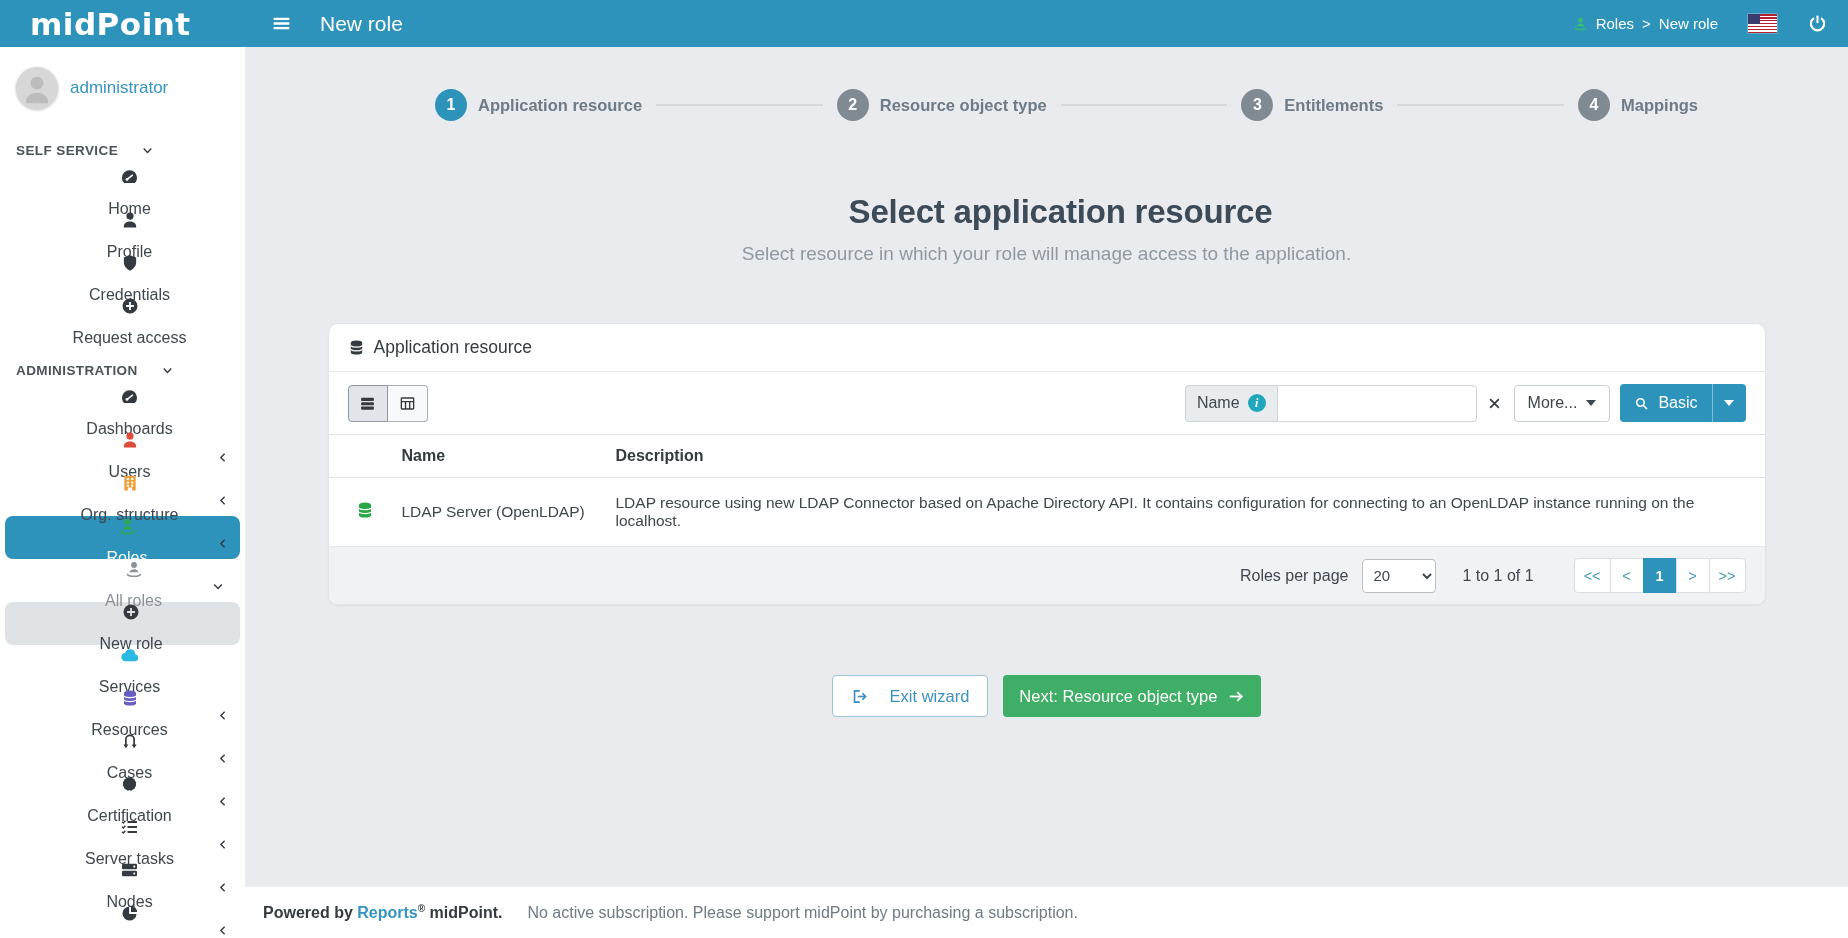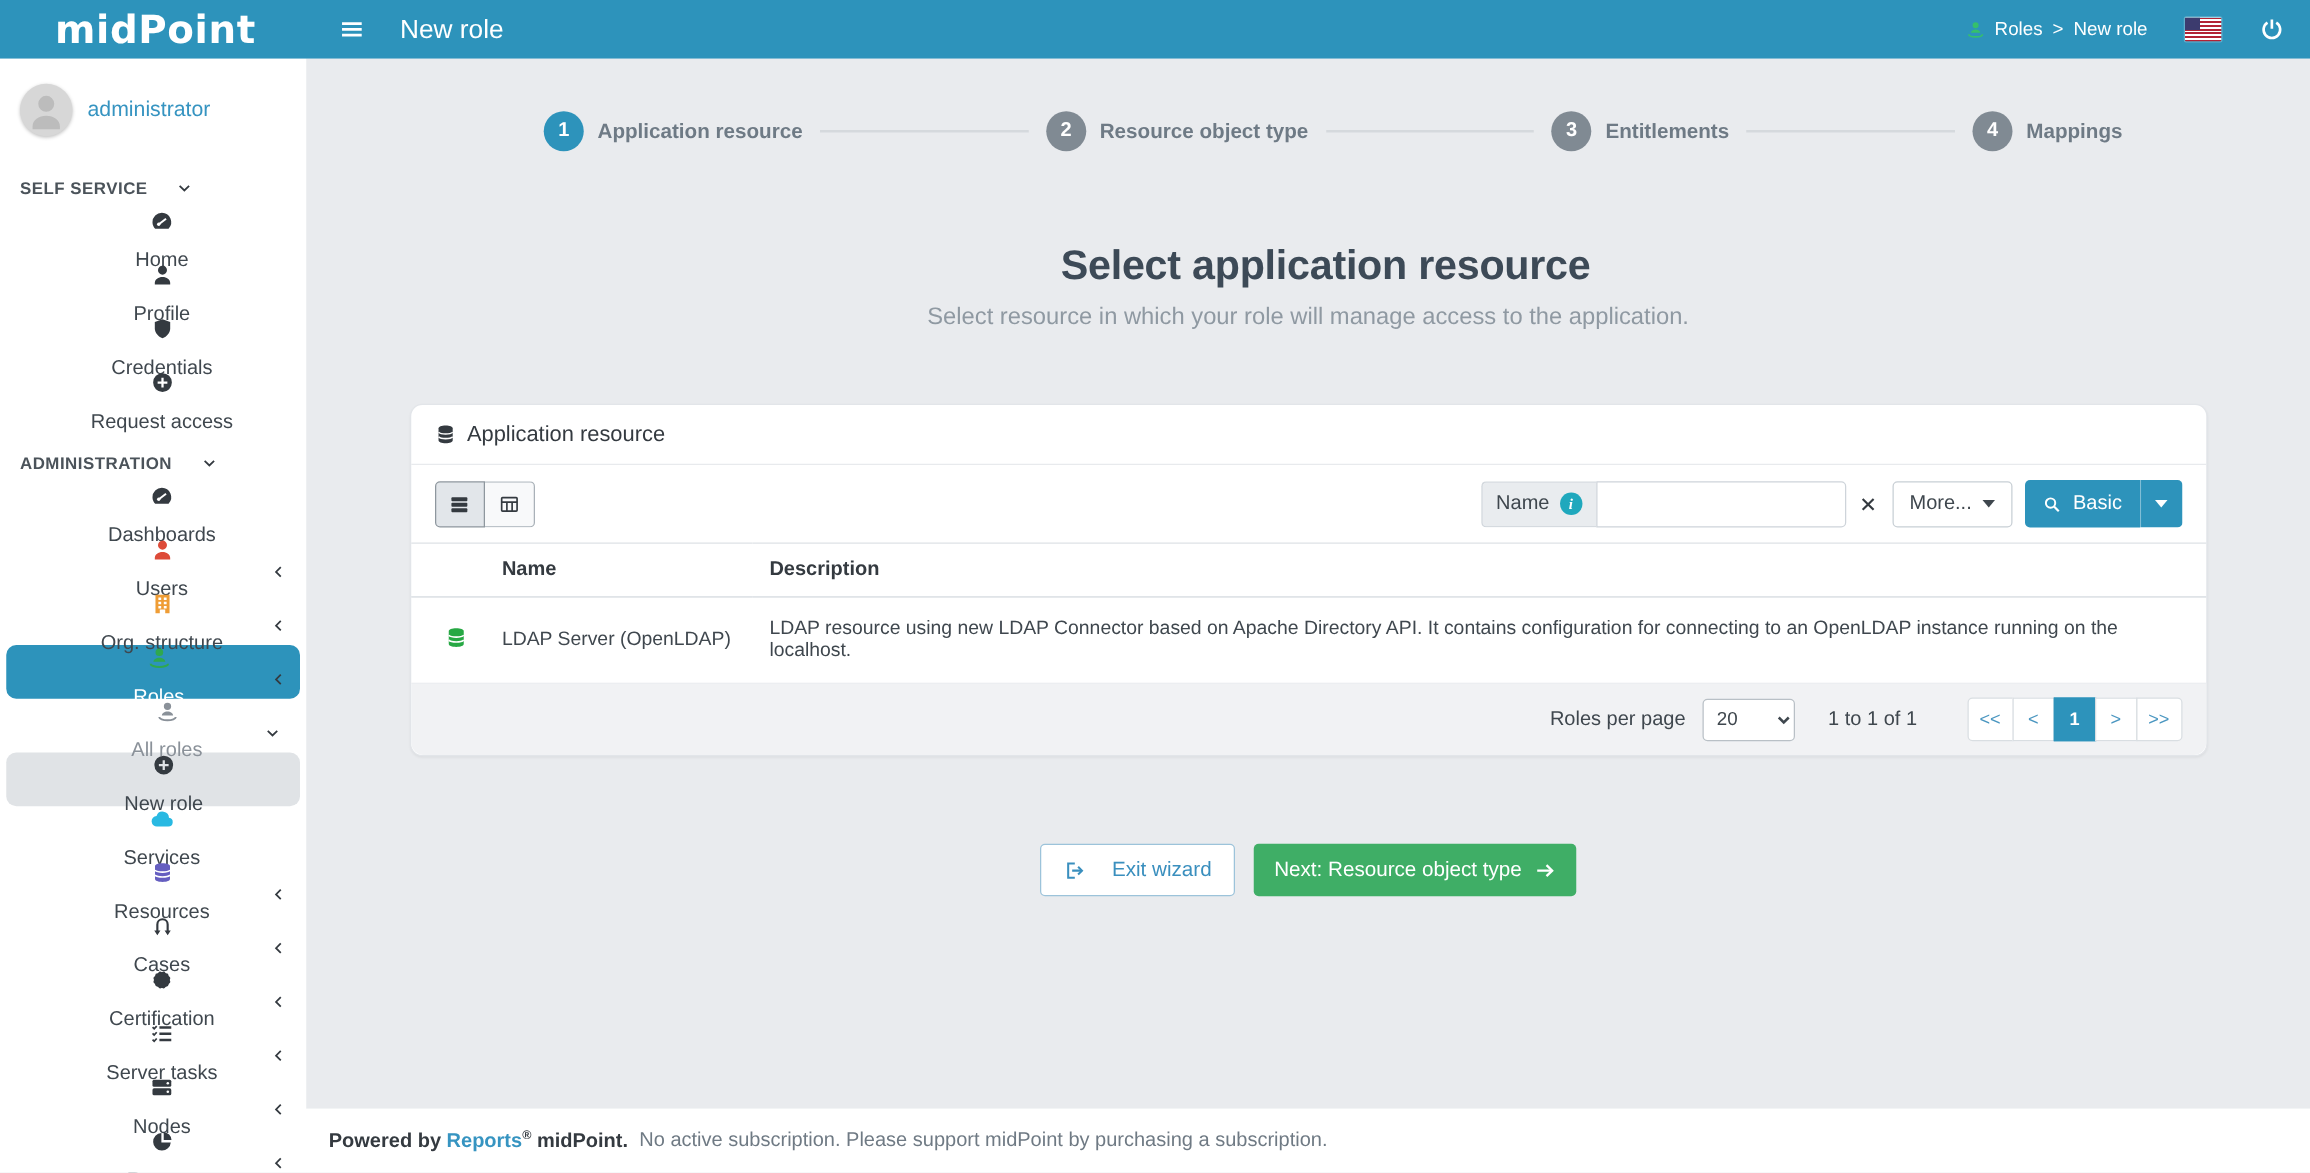--- a/index.html
+++ b/index.html
@@ -2,21 +2,21 @@
 <html><head>
 <meta charset="utf-8">
 <style>
   * { box-sizing: border-box; margin: 0; padding: 0; }
   html,body { width:1848px; height:938px; overflow:hidden; }
   body { font-family:"Liberation Sans", sans-serif; background:#fff; color:#3f474e; }
 
   
   .topbar { height:47px; background:#2d93bb; display:flex; align-items:center; color:#fff; }
   .brand { width:245px; flex:0 0 245px; display:flex; align-items:center; padding-left:30px; }
-  .logo { font-family:"DejaVu Sans", sans-serif; font-weight:bold; font-size:31px; letter-spacing:.5px; color:#fff;margin-left:14px; }
+  .logo { font-family:"DejaVu Sans", sans-serif; font-weight:bold; font-size:31px; letter-spacing:.5px; color:#fff; }
   .burger { margin-left:26px; cursor:pointer; display:flex; align-items:center; }
   .topbar-title { margin-left:28px; font-size:21px; font-weight:400; }
   .topbar-right { margin-left:auto; display:flex; align-items:center; gap:30px; padding-right:20px; }
   .crumb { display:flex; align-items:center; gap:8px; font-size:15px; }
   .crumb .ic { color:#35c06b; }
   .flag { width:29px; height:19px; position:relative; border-radius:1px; overflow:hidden;
           background:repeating-linear-gradient(180deg,#b22234 0 1.5px,#fff 1.5px 3px); box-shadow:0 0 0 1px rgba(255,255,255,.25); }
   .flag::after { content:""; position:absolute; left:0; top:0; width:12px; height:10px; background:#3c3b6e; }
   .pwr { cursor:pointer; display:flex; align-items:center; }
 
@@ -97,21 +97,21 @@
   .pbtn.active { background:#2d93bb; border-color:#2d93bb; color:#fff; font-weight:bold; }
 
   
   .actions { display:flex; justify-content:center; gap:15px; margin-top:70px; }
   .exit-btn { height:42px; display:flex; align-items:center; gap:22px; padding:0 18px; background:#fff; border:1px solid #9cc3da; border-radius:4px; color:#3a8fbe; font-size:16.5px; cursor:pointer; }
   .next-btn { height:42px; display:flex; align-items:center; gap:11px; padding:0 16px; background:#3fae66; border:none; border-radius:4px; color:#fff; font-size:16.5px; cursor:pointer; }
 
   
   .footer b { color:#343a40; }
   .footer .f-link { color:#3694c1; font-weight:bold; text-decoration:none; cursor:pointer; }
-  .footer .f-note { color:#6f7a84; margin-left:4px; }
+  .footer .f-note { color:#6f7a84; margin-left:20px; }
   sup { font-size:10px; }
 
   .ic { display:inline-flex; }
   svg.ic { fill:currentColor; }
 </style>
 </head>
 <body>
 
 <svg width="0" height="0" style="position:absolute">
   <symbol id="i-bars" viewBox="0 0 24 24">

